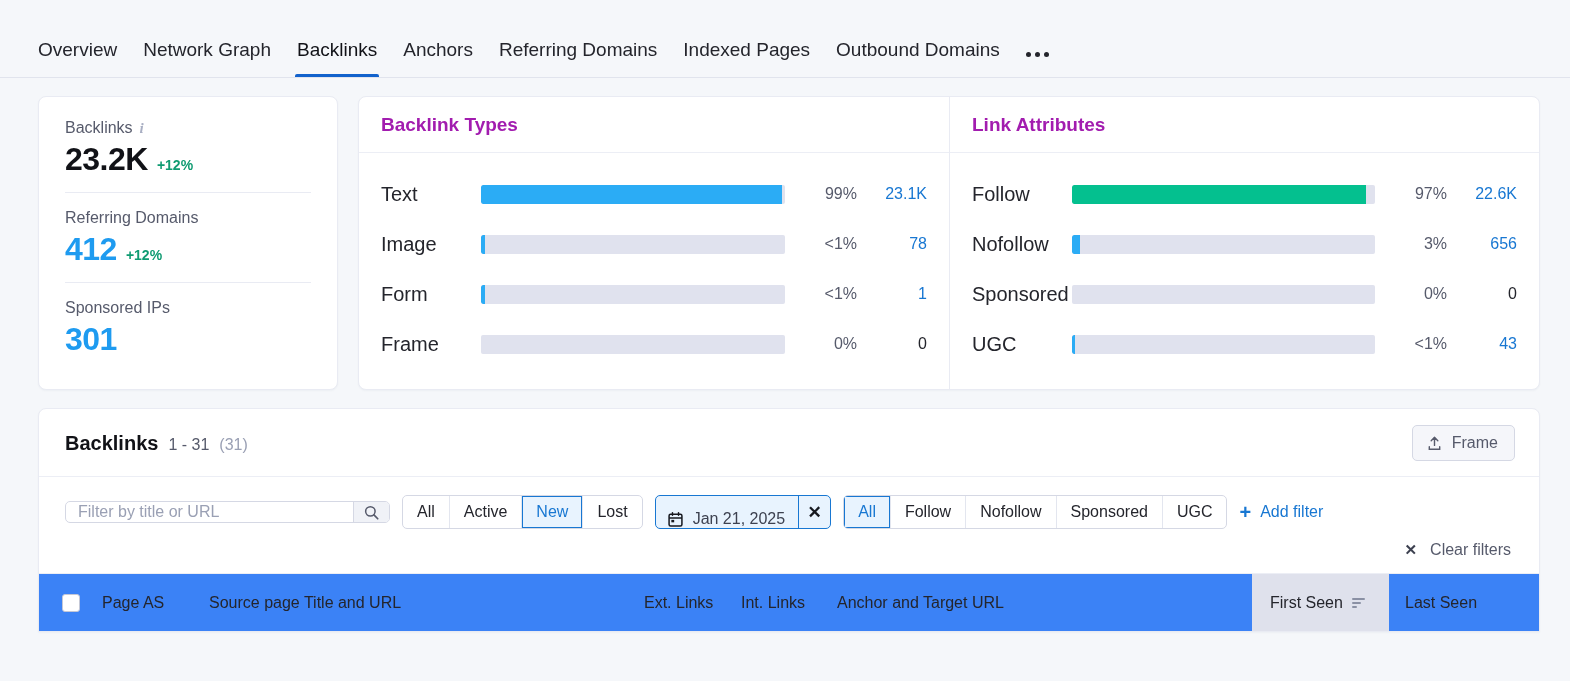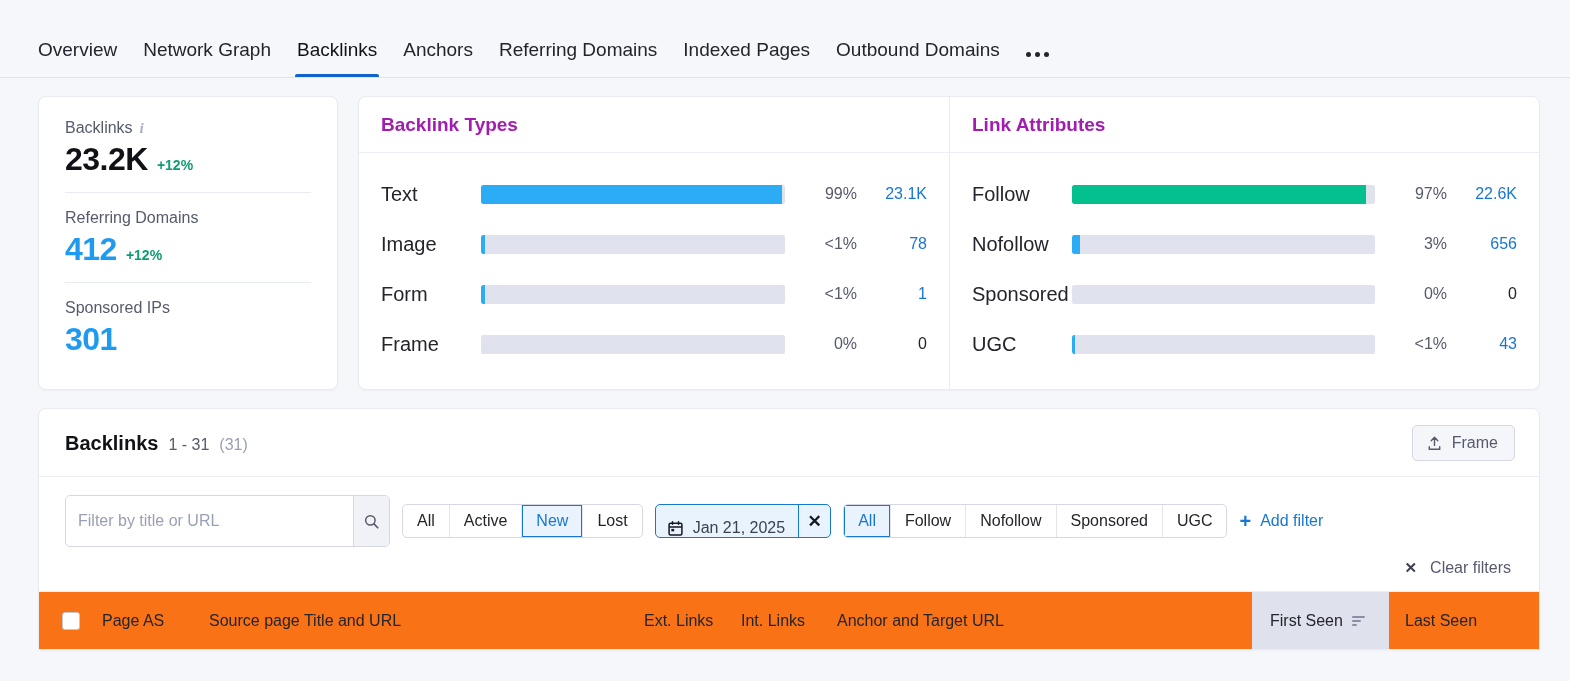--- a/index.html
+++ b/index.html
@@ -202,21 +202,21 @@
   .filters {
     display: flex;
     align-items: center;
     gap: 12px;
     padding: 18px 26px 0 26px;
     flex-wrap: nowrap;
   }
   .search-wrap {
     display: flex;
     width: 325px;
-    height: 52px;
+    height: 22px;
     border: 1px solid #d5d8e4;
     border-radius: 5px;
     overflow: hidden;
     background: #fff;
   }
   .search-wrap input {
     flex: 1 1 auto;
     border: 0;
     outline: none;
     padding: 0 12px;
@@ -314,21 +314,21 @@
     color: #565a6b;
     cursor: pointer;
   }
   .clearfilters .x { font-size: 15px; font-weight: bold; color: #3d4150; }
 
   
   .thead {
     display: flex;
     align-items: center;
     height: 58px;
-    background: #f97316;
+    background: #3b82f6;
     border-top: 1px solid #eceef5;
     font-size: 16px;
     color: #24252c;
   }
   .th { display: flex; align-items: center; height: 100%; }
   .th-check { width: 63px; flex: 0 0 63px; justify-content: center; }
   .checkbox {
     width: 18px; height: 18px;
     border: 1px solid #c3c7d6;
     border-radius: 3px;

